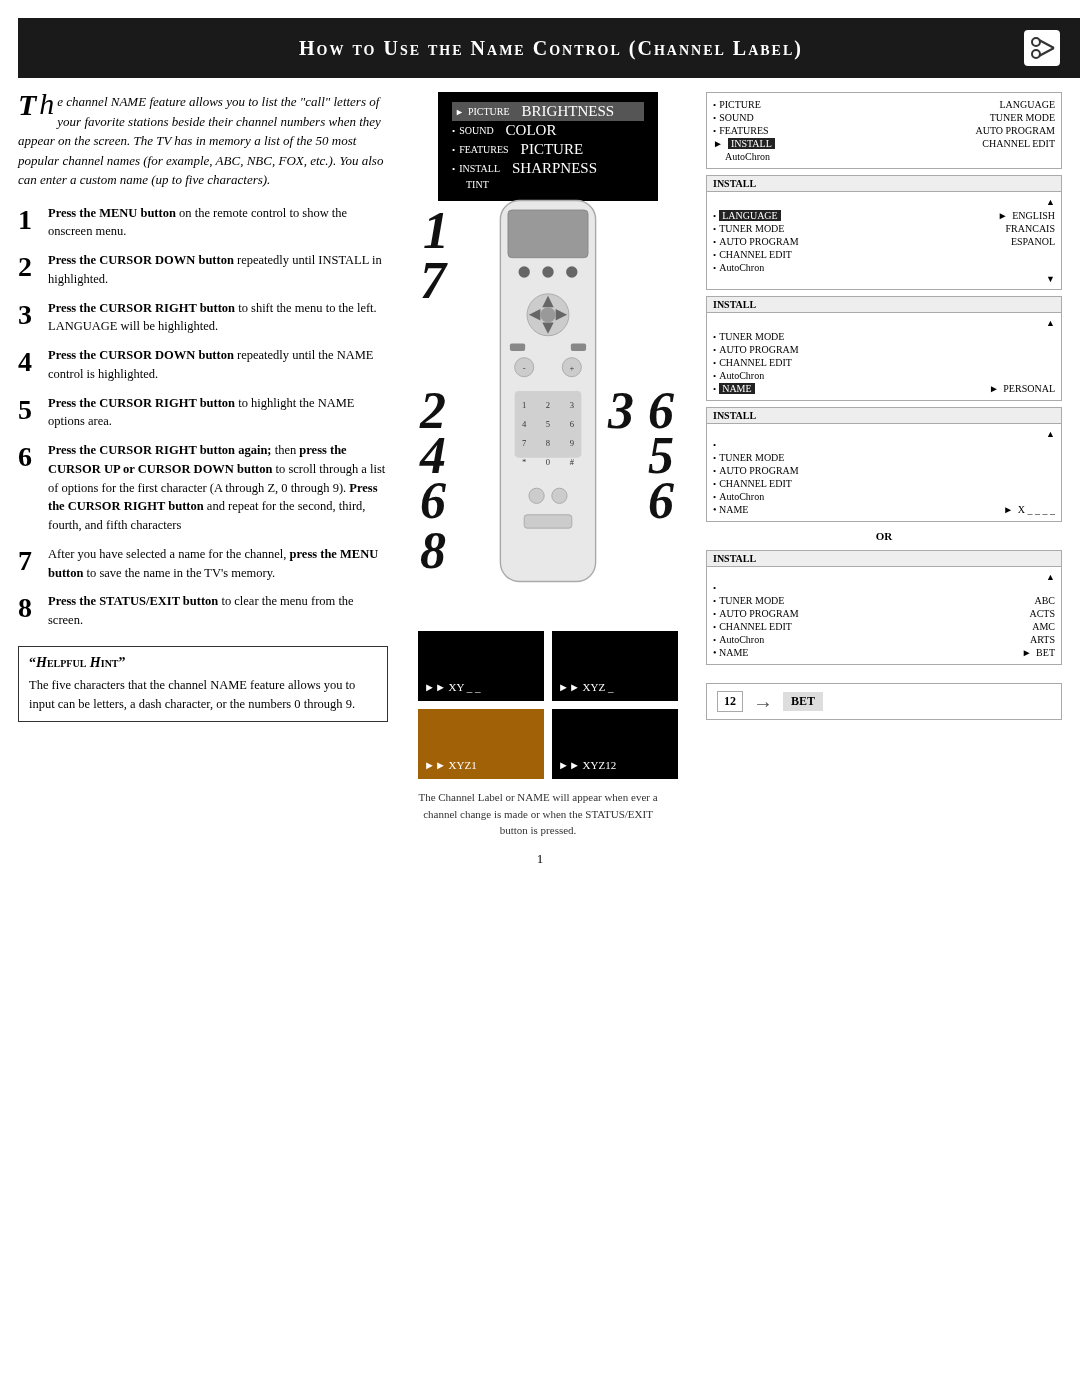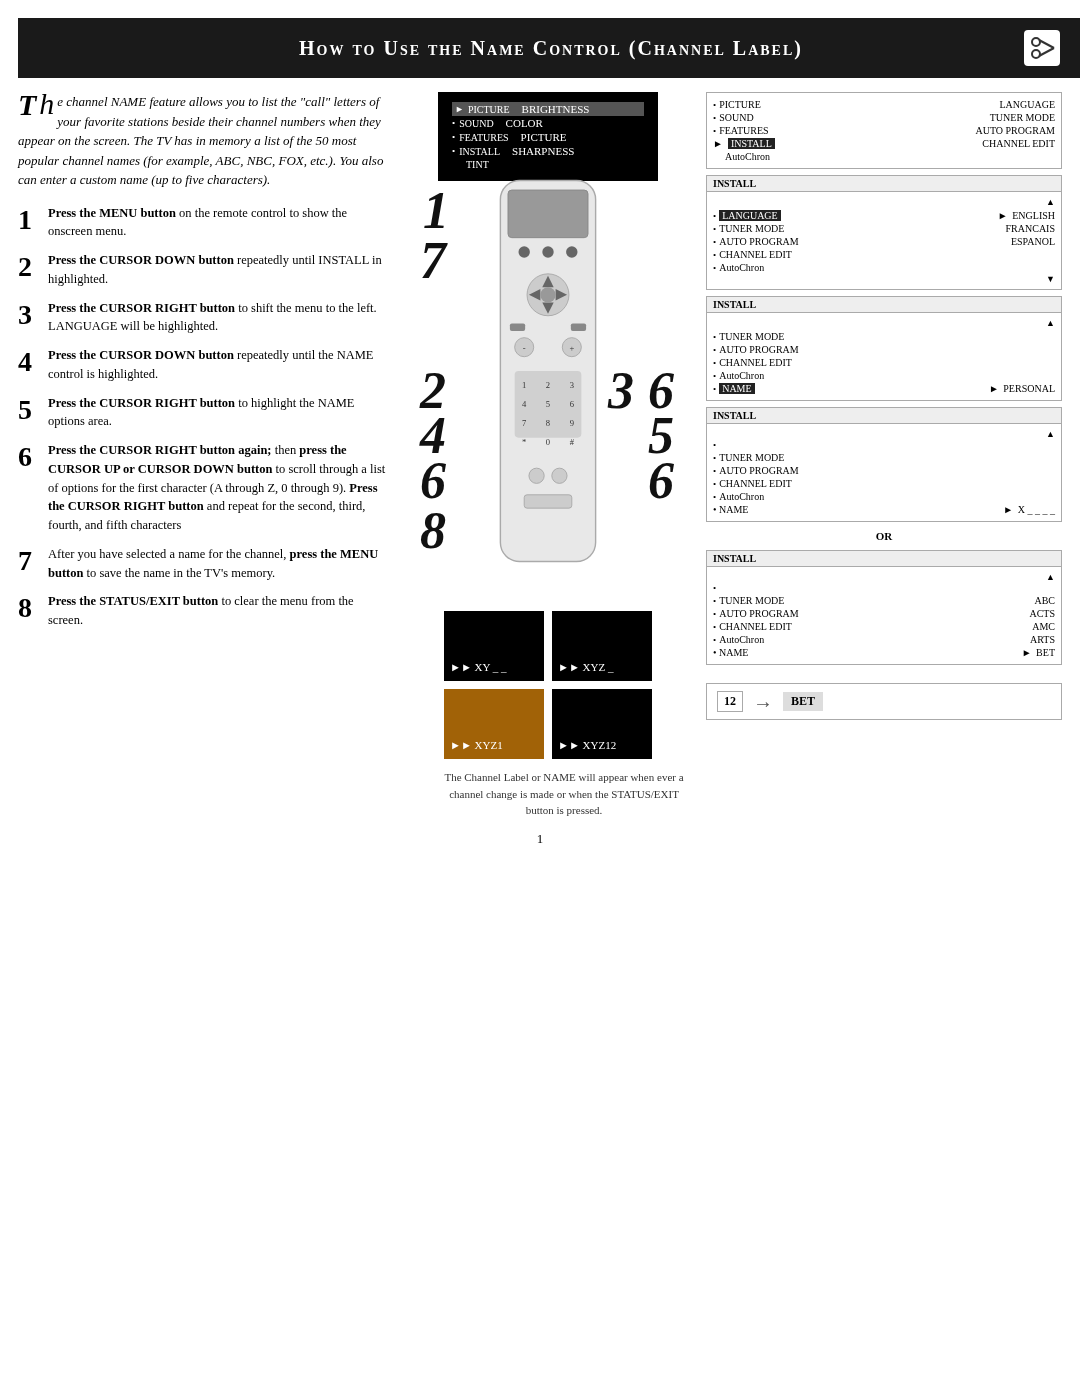--- a/index.html
+++ b/index.html
@@ -143,21 +143,21 @@
       align-items: center;
       gap: 4px;
     }
     .menu-item.highlighted {
       background: #555;
       color: #fff;
       padding: 1px 3px;
     }
     .menu-label-right {
       margin-left: 8px;
-      font-size: 11px;
+      font-size: 15px;
     }
     .bullet { font-size: 9px; }
 
     
     .remote-area {
       position: relative;
       width: 260px;
       height: 420px;
       margin-top: -10px;
     }
@@ -338,20 +338,24 @@
         <div class="step-num">7</div>
         <div class="step-text">After you have selected a name for the channel, <b>press the MENU button</b> to save the name in the TV's memory.</div>
       </div>
 
       <div class="step">
         <div class="step-num">8</div>
         <div class="step-text"><b>Press the STATUS/EXIT button</b> to clear the menu from the screen.</div>
       </div>
     </div>
 
+    <div class="hint-box">
+      <div class="hint-title">“<em>H</em>elpful <em>H</em>int”</div>
+      <div class="hint-text">The five characters that the channel NAME feature allows you to input can be letters, a dash character, or the numbers 0 through 9.</div>
+    </div>
   </div>
 
   <div class="middle-col">
 
     <div class="menu-screenshot" style="margin-top:14px;">
       <div class="menu-item highlighted">
         <span class="bullet">►</span>
         <span style="font-size:10px;">PICTURE</span>
         <span class="menu-label-right">BRIGHTNESS</span>
       </div>
@@ -429,21 +433,21 @@
         <rect x="55" y="340" width="50" height="14" rx="3" fill="#ccc" stroke="#aaa"></rect>
 
         <rect x="40" y="160" width="16" height="8" rx="2" fill="#888"></rect>
         <rect x="104" y="160" width="16" height="8" rx="2" fill="#888"></rect>
       </svg>
     </div>
 
     <div style="display:flex;gap:8px;margin-top:420px;position:absolute;bottom:350px;left:10px;">
     </div>
 
-    <div style="position:relative;margin-top:20px;width:208px;">
+    <div style="position:relative;margin-top:20px;width:260px;">
       <div style="display:flex;gap:8px;margin-bottom:8px;">
         <div class="screenshot-box" style="flex:1;min-height:70px;background:#000;padding:8px 6px;display:flex;flex-direction:column;justify-content:flex-end;">
           <div class="screenshot-label" style="color:#fff;font-size:11px;">►► XY _ _</div>
         </div>
         <div class="screenshot-box" style="flex:1;min-height:70px;background:#000;padding:8px 6px;display:flex;flex-direction:column;justify-content:flex-end;">
           <div class="screenshot-label" style="color:#fff;font-size:11px;">►► XYZ _</div>
         </div>
       </div>
       <div style="display:flex;gap:8px;">
         <div class="screenshot-box" style="flex:1;min-height:70px;background:#a16207;padding:8px 6px;display:flex;flex-direction:column;justify-content:flex-end;">

